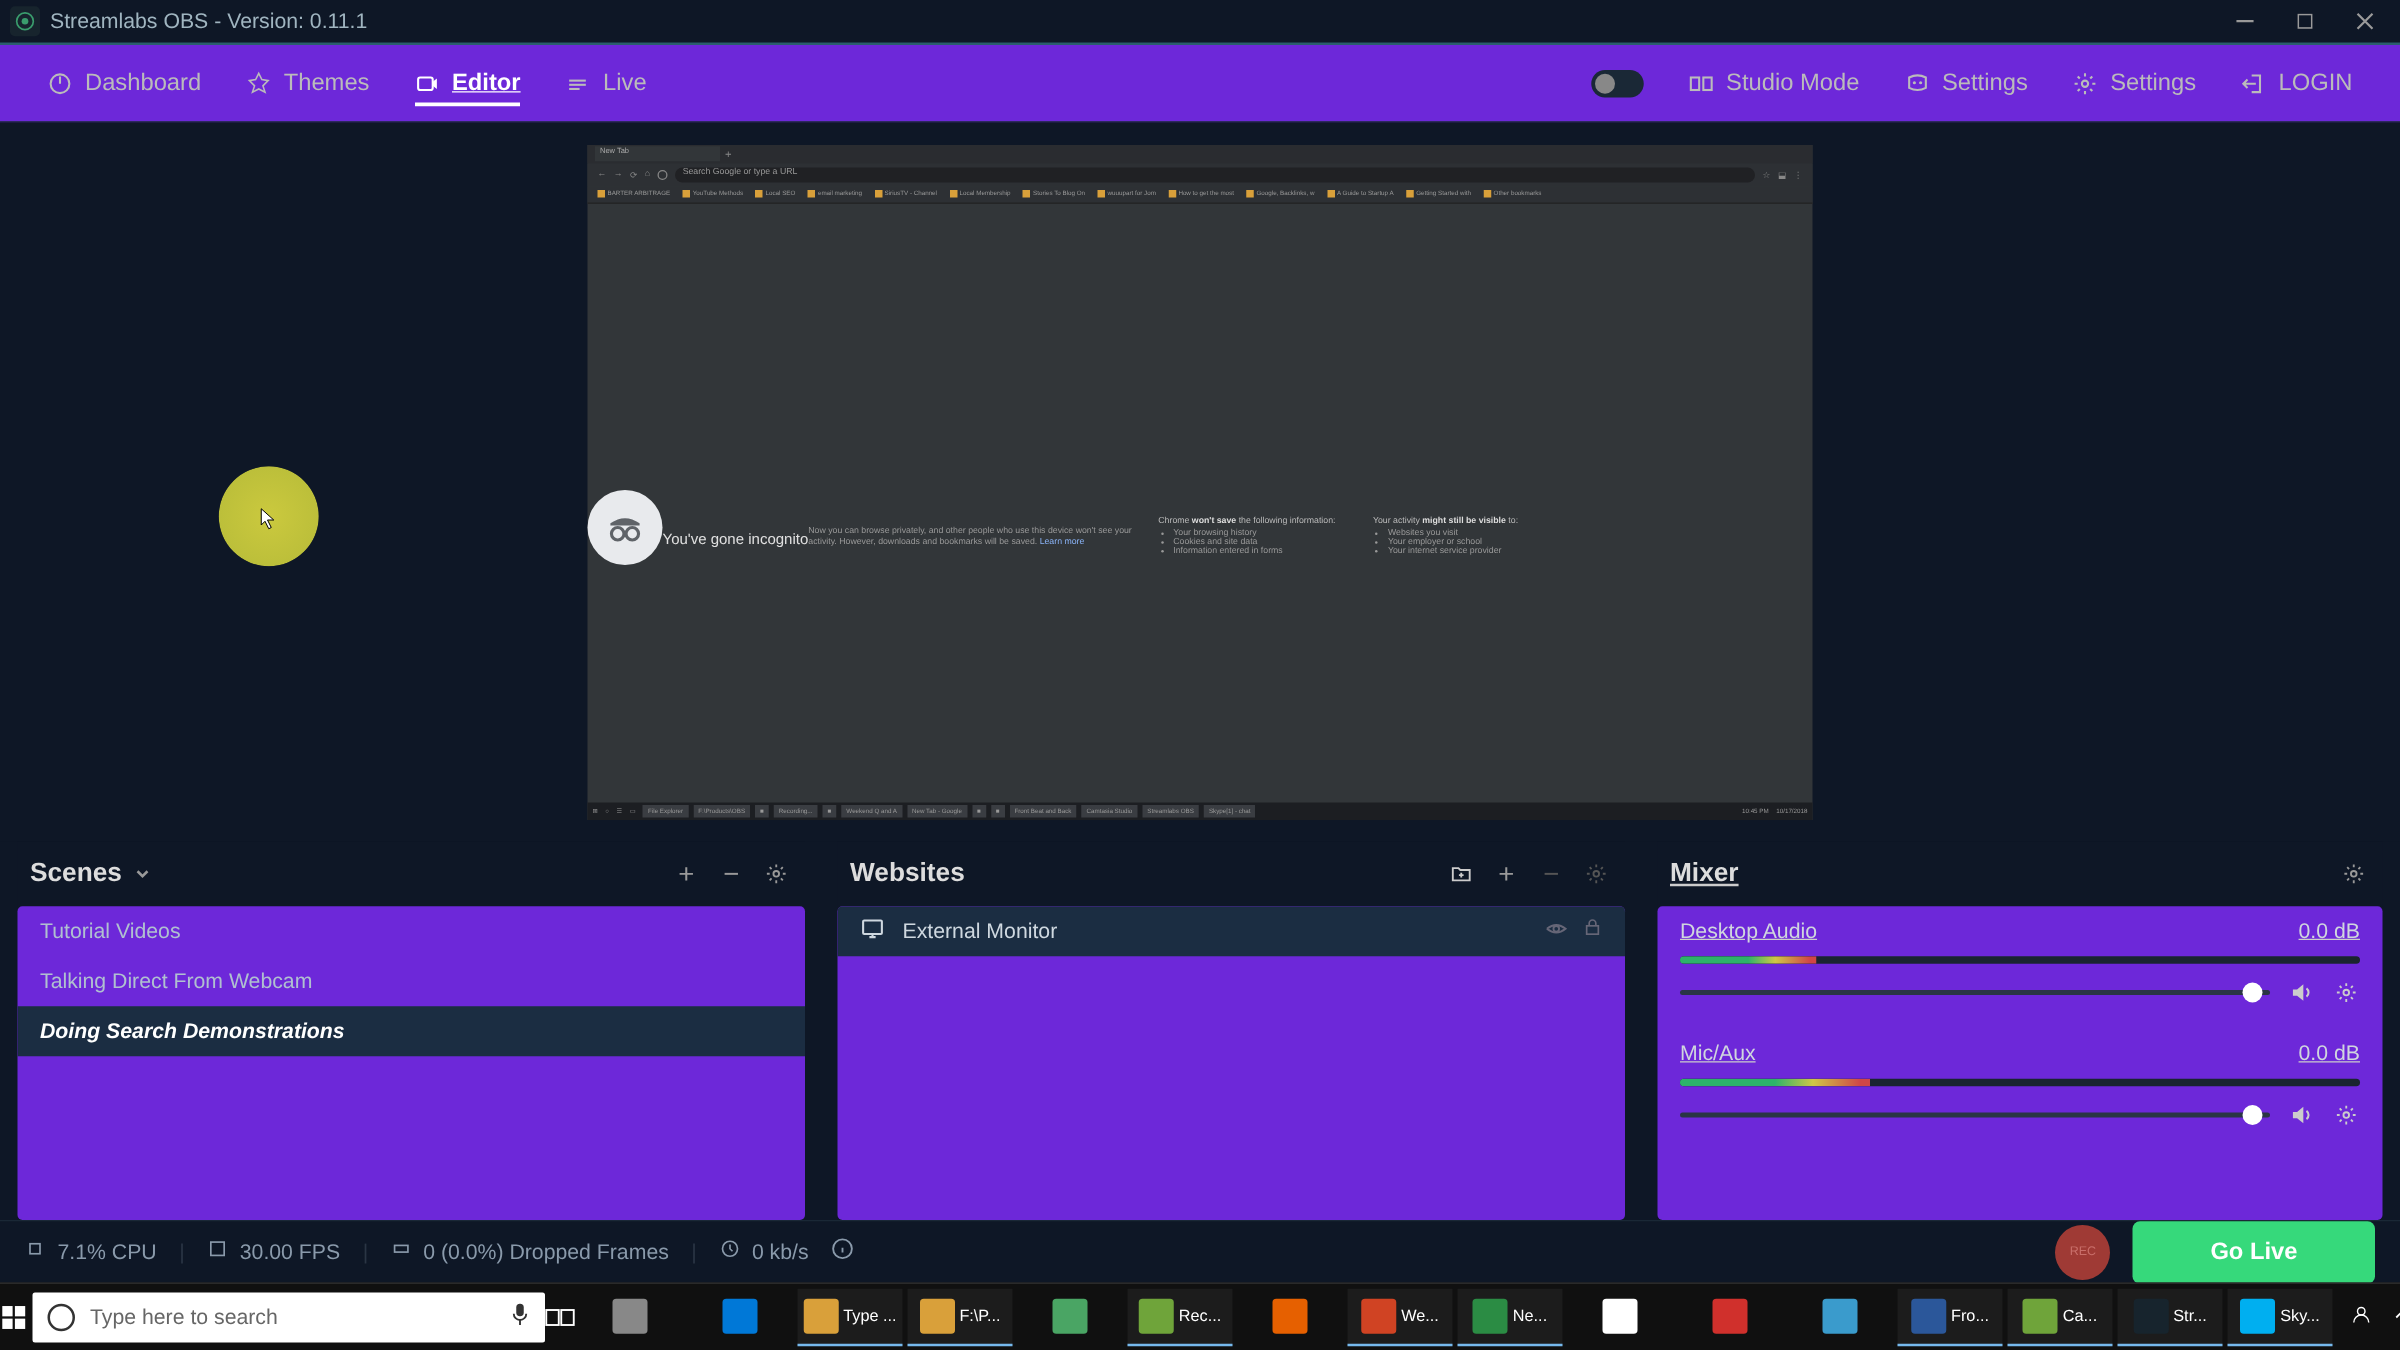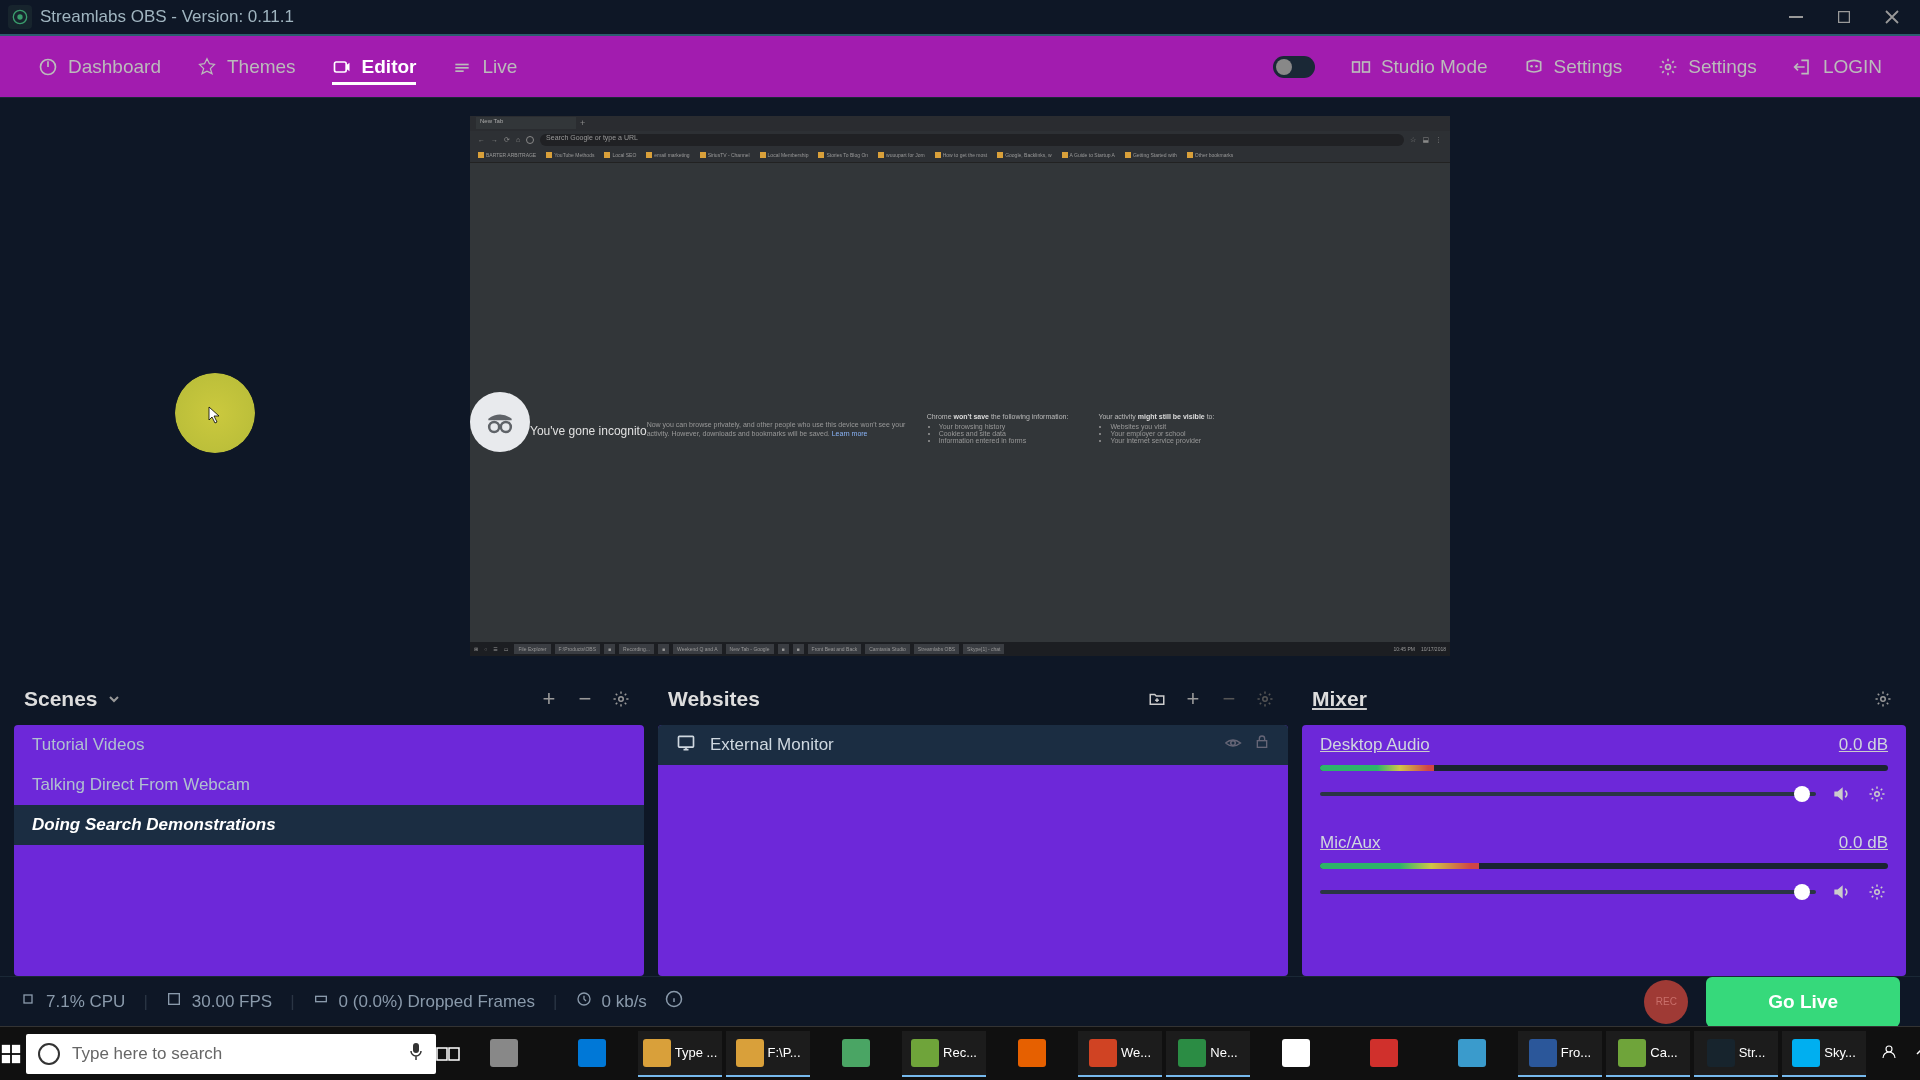--- a/index.html
+++ b/index.html
@@ -3,23 +3,23 @@
 <meta charset="utf-8">
 <style>
 * { margin: 0; padding: 0; box-sizing: border-box; font-family: 'Segoe UI', Tahoma, sans-serif; user-select: none; }
 body { background: #0e1726; color: #ccc; width: 1920px; height: 1080px; overflow: hidden; display: flex; flex-direction: column; }
 .titlebar { height: 36px; background: #0e1726; border-bottom: 2px solid #2b5d6d; display: flex; align-items: center; padding: 0 8px; color: #a0b5c0; font-size: 17px; }
 .titlebar .logo { width: 24px; height: 24px; background: #17242d; border-radius: 4px; margin-right: 8px; display: flex; align-items: center; justify-content: center; }
 .titlebar .logo svg { width: 16px; height: 16px; }
 .titlebar .title { flex: 1; }
 .win-ctrl { display: flex; gap: 28px; padding-right: 10px; }
 .win-btn { width: 20px; height: 20px; display: flex; align-items: center; justify-content: center; color: #999; cursor: pointer; }
-.topnav { height: 62px; background: #a21caf; display: flex; align-items: center; padding: 12px 20px; border-bottom: 1px solid #1a2836; }
+.topnav { height: 62px; background: #6d28d9; display: flex; align-items: center; padding: 12px 20px; border-bottom: 1px solid #1a2836; }
 .nav-item { display: flex; align-items: center; gap: 10px; padding: 0 18px; height: 100%; color: #bbb; font-size: 19px; cursor: pointer; position: relative; }
-.nav-item.active { color: #fff; font-weight: 600; }
+.nav-item.active { color: #fff; font-weight: 600; text-decoration: underline; }
 .nav-item.active::after { content: ''; position: absolute; bottom: 0; left: 18px; right: 18px; height: 3px; background: #fff; }
 .nav-icon { width: 20px; height: 20px; display: flex; align-items: center; justify-content: center; }
 .nav-spacer { flex: 1; }
 .toggle { width: 42px; height: 22px; background: #1a2836; border-radius: 11px; position: relative; margin-right: 18px; }
 .toggle::after { content: ''; position: absolute; left: 3px; top: 3px; width: 16px; height: 16px; background: #888; border-radius: 50%; }
 .preview-area { flex: 0 0 575px; background: #0e1726; display: flex; align-items: center; justify-content: center; position: relative; }
 .preview-window { width: 980px; height: 540px; background: #323639; display: flex; flex-direction: column; position: relative; }
 .prev-tabbar { height: 15px; background: #2a2c30; display: flex; align-items: center; padding: 0 6px; }
 .prev-tab { background: #323639; height: 12px; width: 100px; font-size: 6px; color: #aaa; padding: 1px 4px; }
 .prev-addr { height: 18px; background: #2d3034; display: flex; align-items: center; gap: 6px; padding: 0 8px; font-size: 7px; color: #888; }
@@ -35,21 +35,21 @@
 .incog-link { color: #8ab4f8; }
 .incog-cols { display: flex; gap: 30px; margin-top: 12px; font-size: 7px; color: #bbb; }
 .incog-col h4 { font-size: 7px; font-weight: normal; color: #bbb; margin-bottom: 3px; }
 .incog-col b { color: #ddd; font-weight: 600; }
 .incog-col ul { list-style: disc; padding-left: 12px; color: #999; }
 .prev-taskbar { height: 14px; background: #1c1e22; display: flex; align-items: center; gap: 6px; padding: 0 4px; font-size: 5px; color: #999; }
 .prev-taskbar .tb-item { background: #3a3d42; height: 10px; padding: 0 4px; display: flex; align-items: center; }
 .prev-taskbar .tb-sp { flex: 1; }
 .cursor-spot { position: absolute; left: 175px; top: 275px; width: 80px; height: 80px; background: radial-gradient(circle, #cbc93e 0%, #bcbf3a 70%, transparent 72%); border-radius: 50%; }
 .cursor-arrow { position: absolute; left: 208px; top: 308px; width: 14px; height: 18px; }
-.panels { flex: 1; display: flex; gap: 14px; padding: 0 14px; }
+.panels { flex: 1; display: flex; gap: 26px; padding: 0 14px; }
 .panel { background: #0e1726; display: flex; flex-direction: column; }
 .p-scenes { width: 630px; }
 .p-sources { width: 630px; }
 .p-mixer { flex: 1; text-decoration: underline; }
 .panel-head { height: 52px; display: flex; align-items: center; padding: 0 10px; font-size: 21px; color: #ddd; }
 .panel-head .ph-title { font-weight: 600; flex: 1; display: flex; align-items: center; gap: 10px; }
 .ph-btn { width: 26px; height: 26px; display: flex; align-items: center; justify-content: center; color: #999; cursor: pointer; font-size: 22px; margin-left: 10px; }
 .ph-btn.dim { color: #555; }
 .panel-body { flex: 1; background: #6d28d9; border-radius: 4px; overflow: hidden; }
 .scene-row, .source-row { height: 40px; display: flex; align-items: center; padding: 0 18px; font-size: 17px; color: #b0c0d0; cursor: pointer; }

